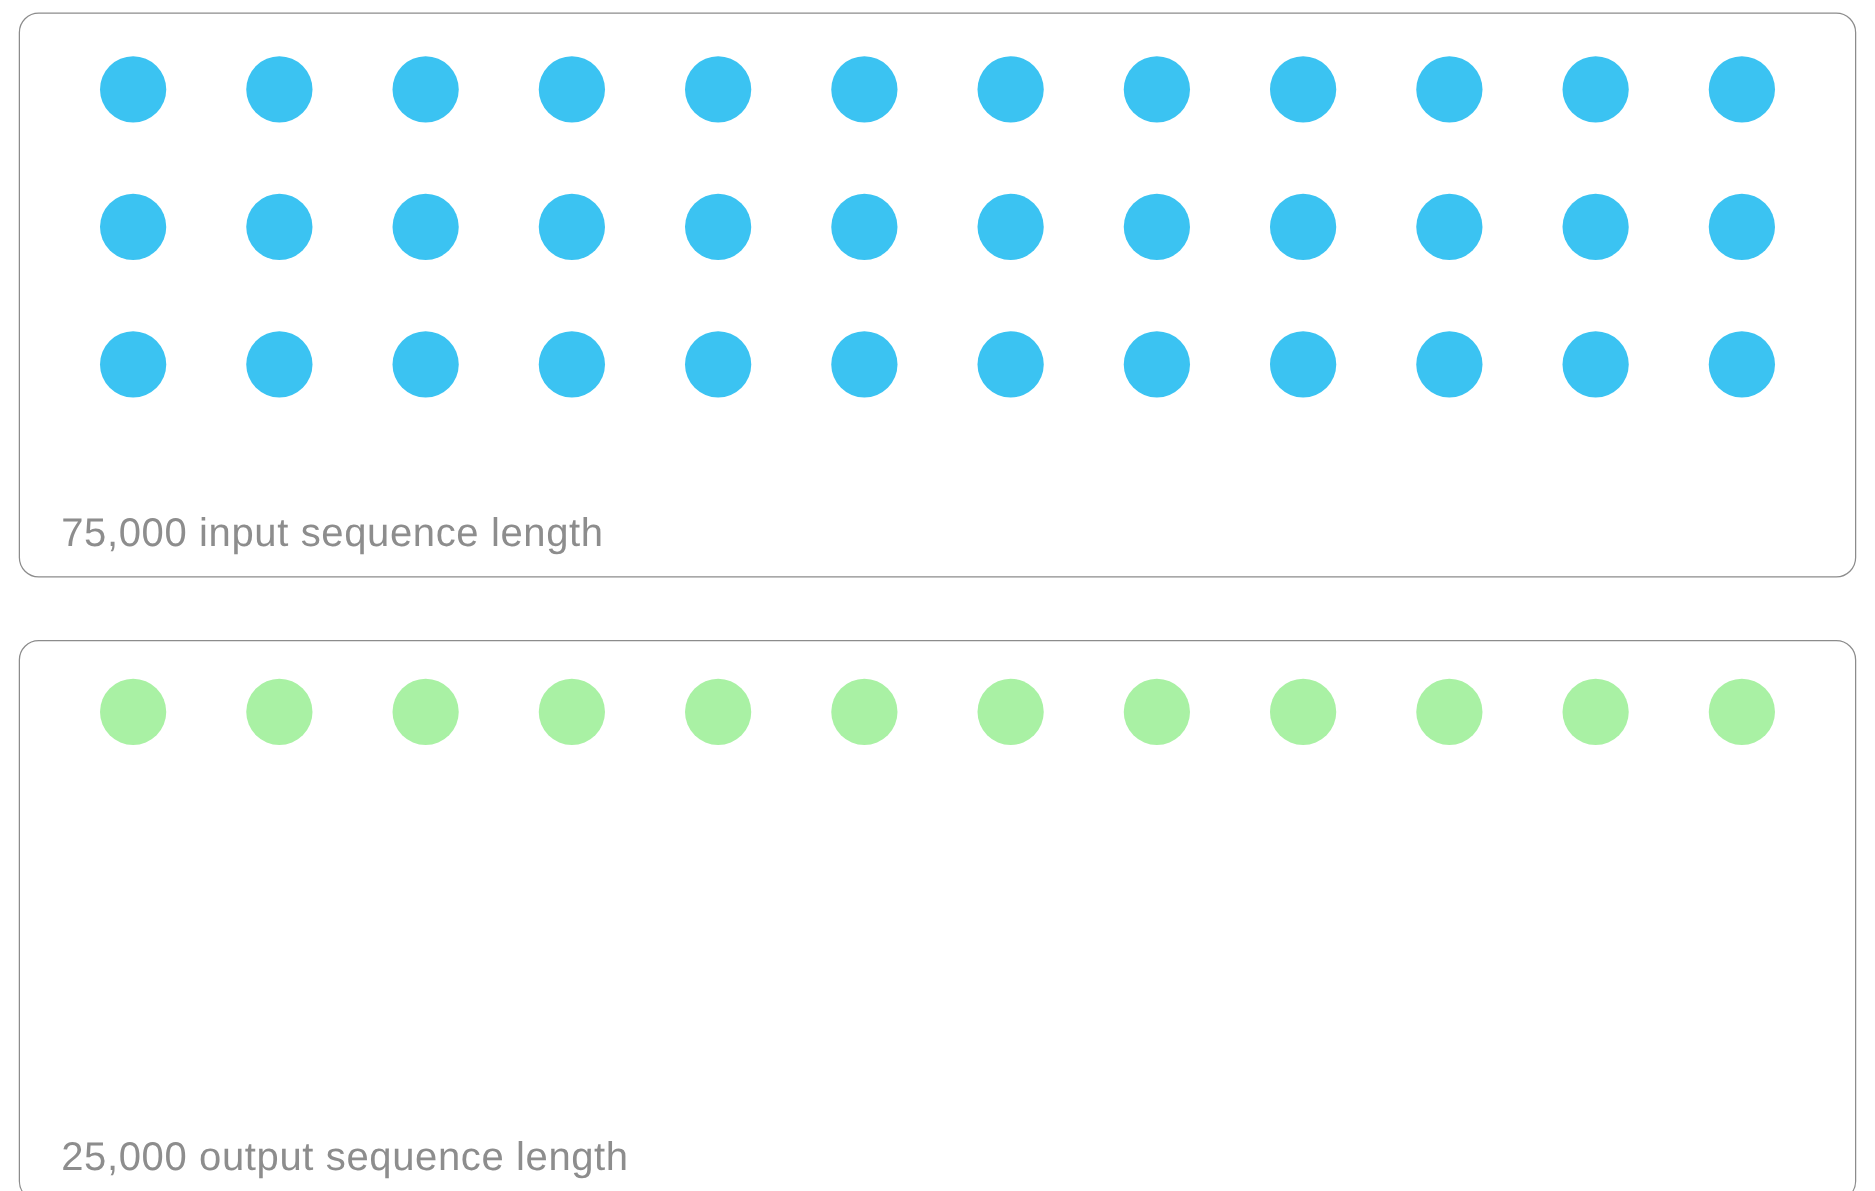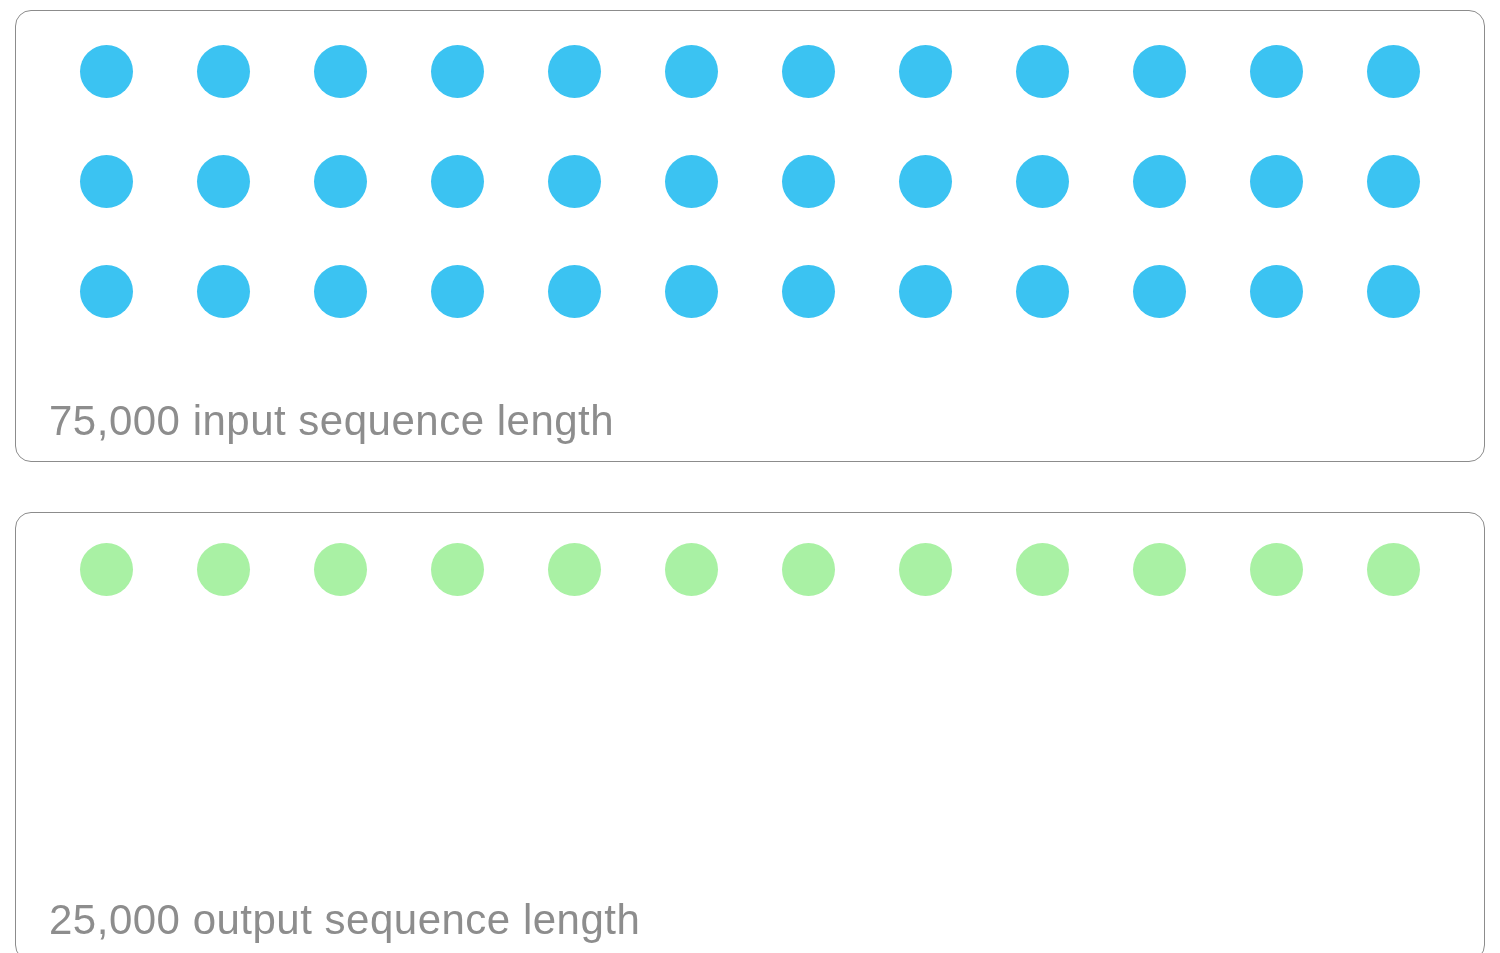--- a/index.html
+++ b/index.html
@@ -49,21 +49,21 @@
   .dot {
     width: 53px;
     height: 53px;
     border-radius: 50%;
     flex: 0 0 auto;
   }
   .panel-label {
     position: absolute;
     left: 33px;
     bottom: 16px;
-    font-size: 42px;
+    font-size: 32px;
     line-height: 1.15;
     letter-spacing: 0.5px;
     color: #8d8d8d;
     white-space: nowrap;
   }
 </style>
 </head>
 <body>
 
 <div class="canvas">

